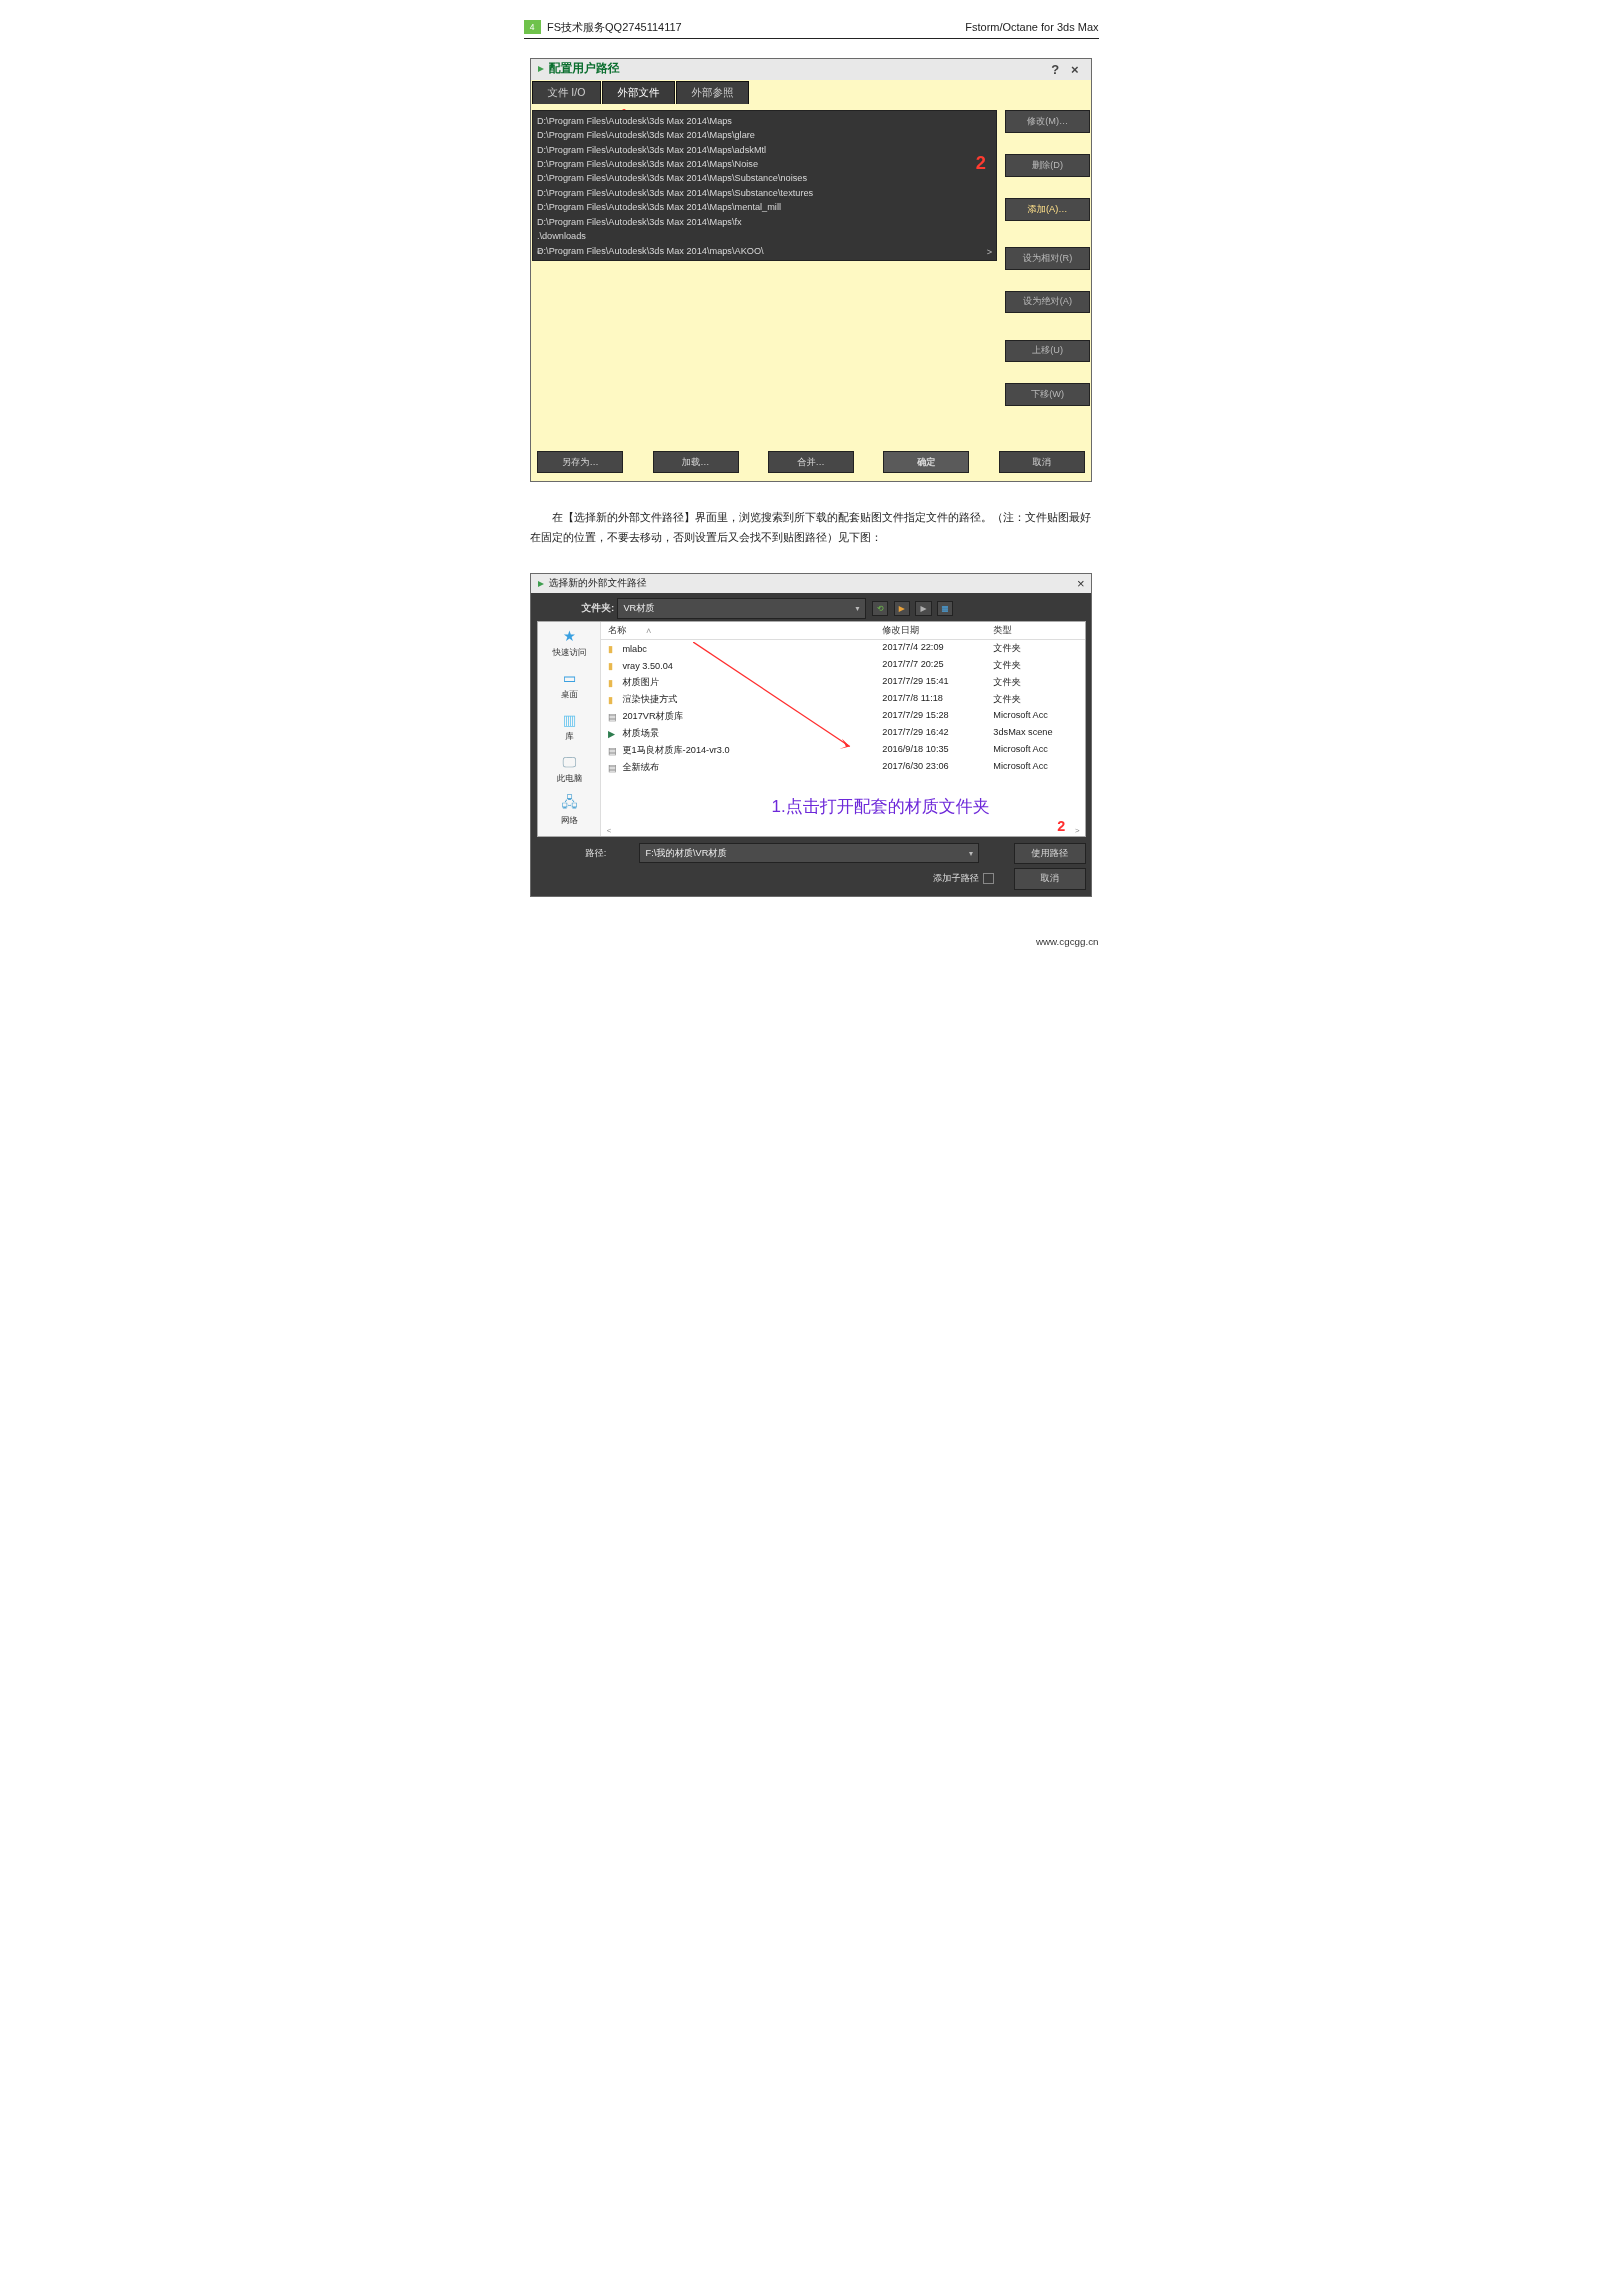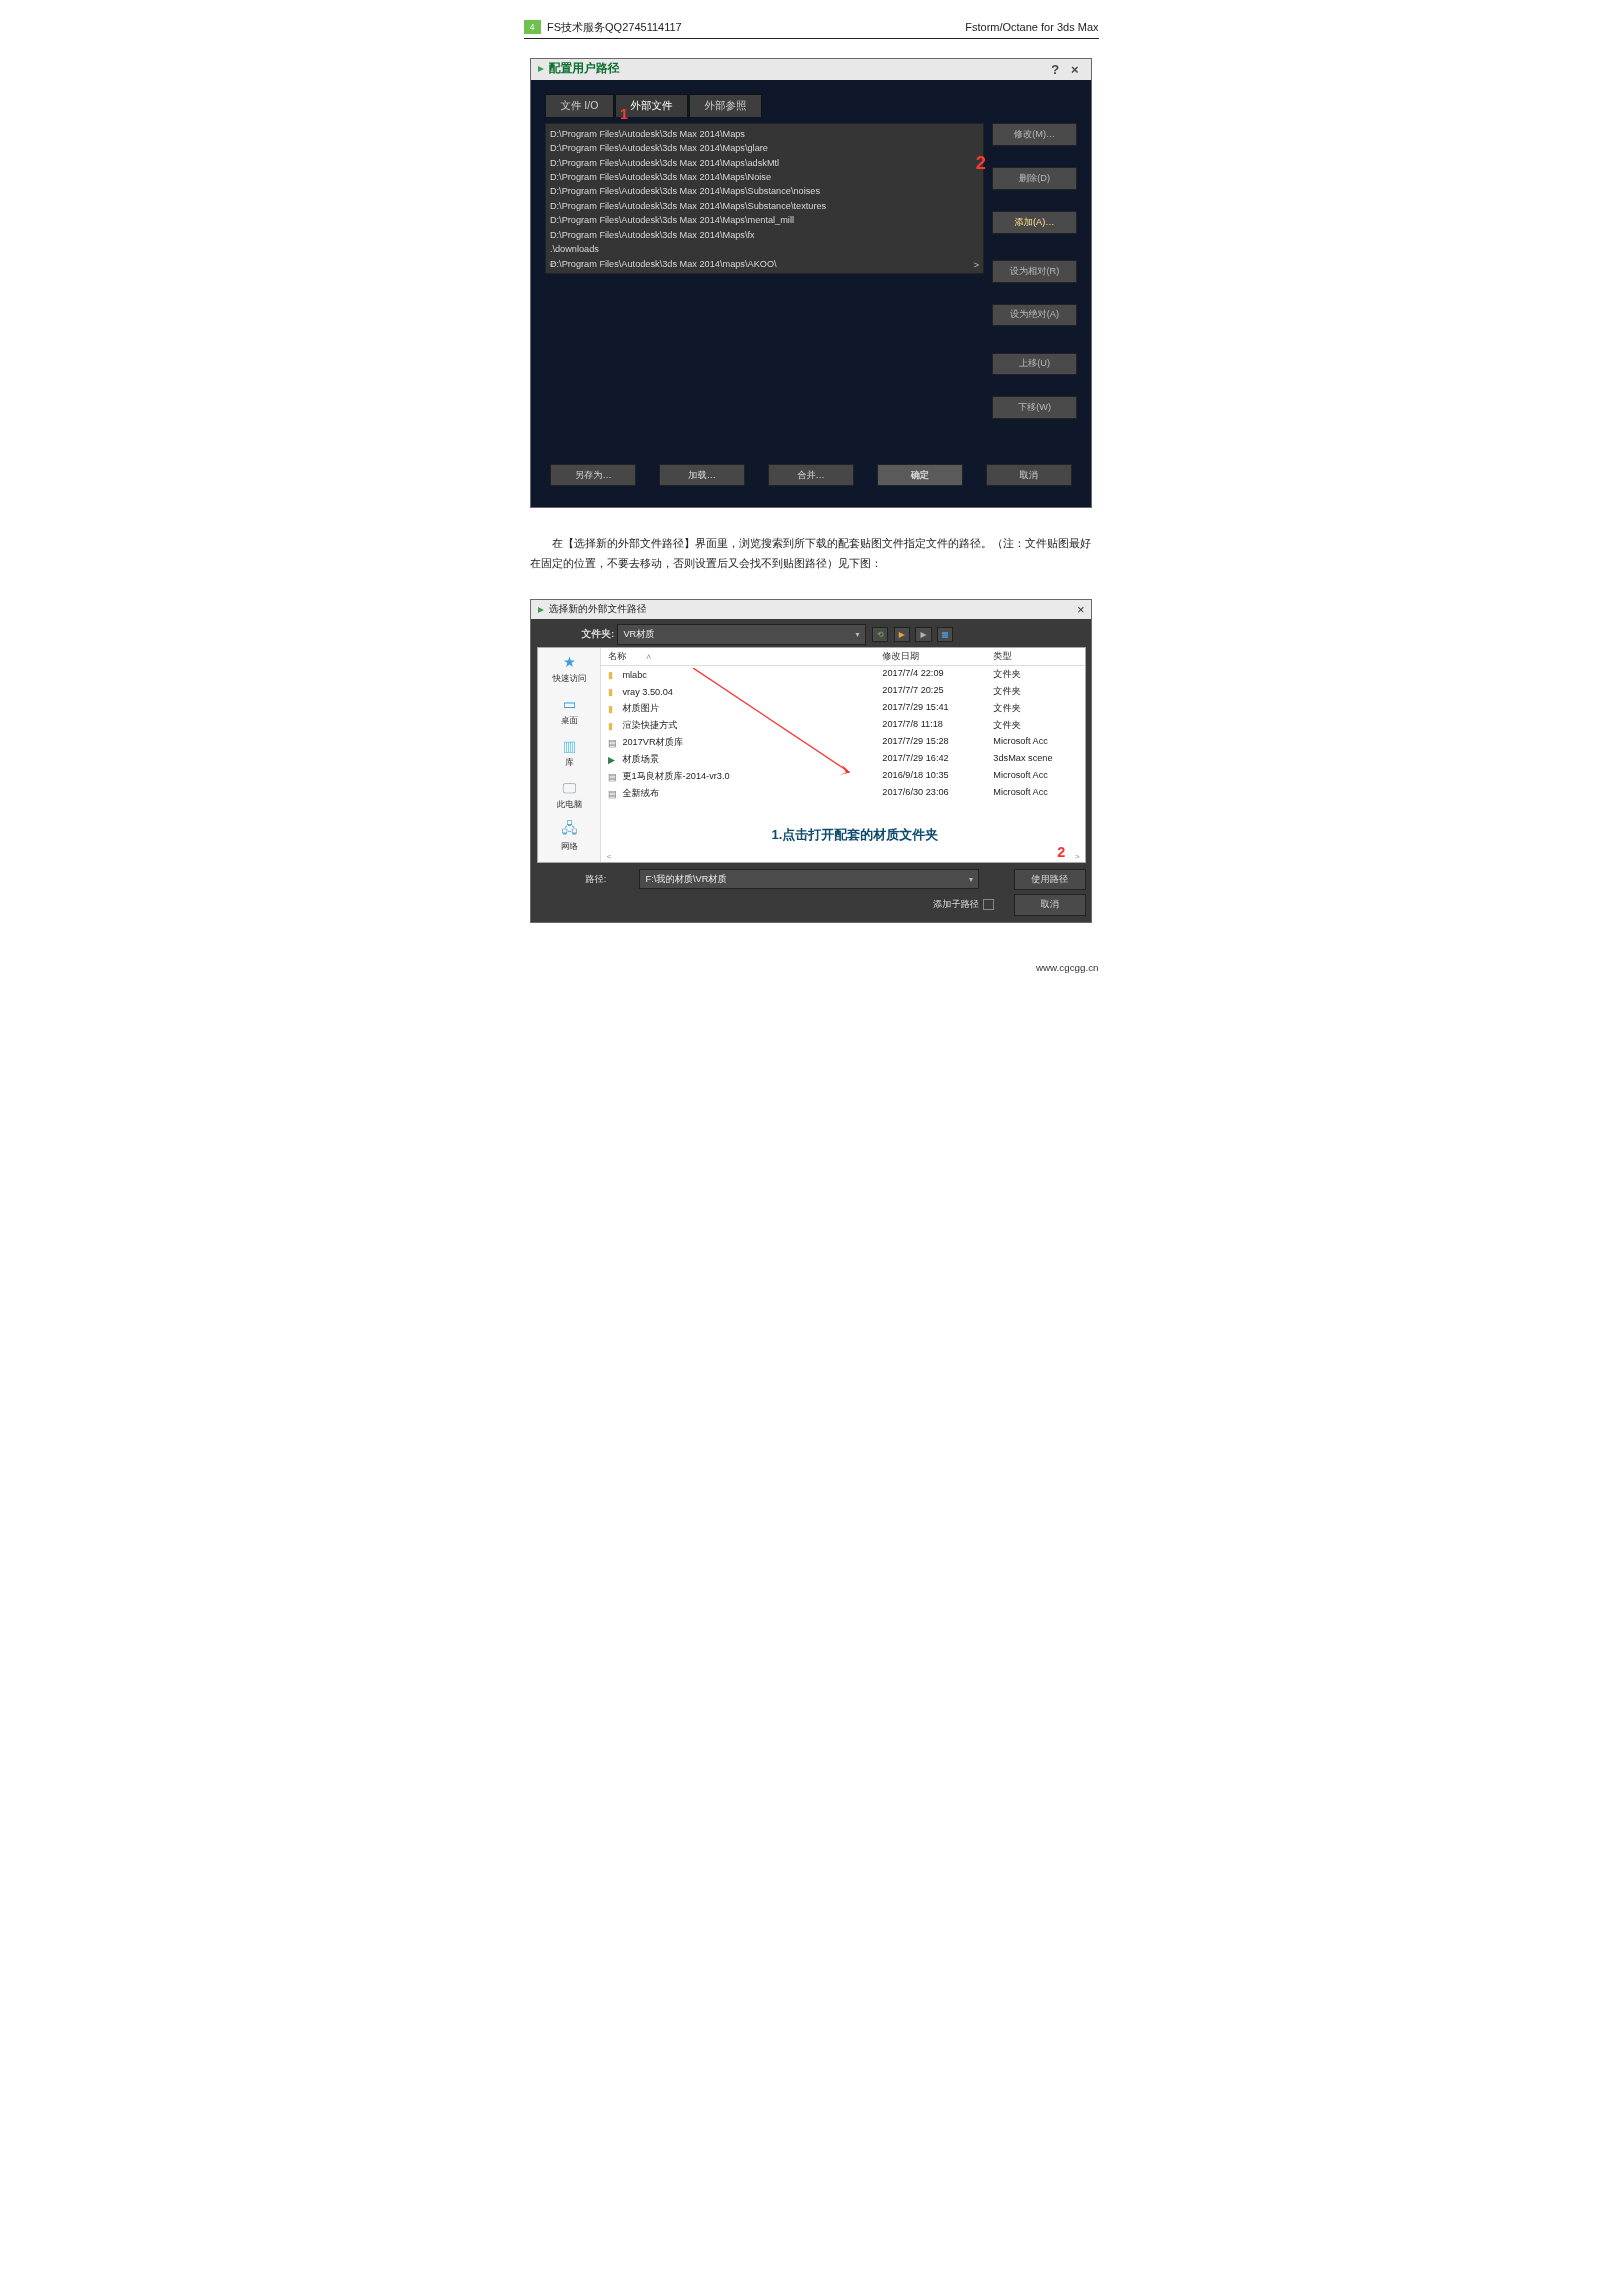--- a/index.html
+++ b/index.html
@@ -67,22 +67,22 @@
     color: #444;
   }
   .arrow-icon {
     width: 0; height: 0;
     border-top: 3.9px solid transparent;
     border-bottom: 3.9px solid transparent;
     border-left: 6.5px solid #3e9e4e;
     margin-right: 5.2px;
   }
   .dlg1-body {
-    background: #0f172a;
-    padding: 14px;
+    background: #fef9c3;
+    padding: 1px;
   }
   .tabs {
     display: flex;
     align-items: flex-end;
     position: relative;
   }
   .tab {
     padding: 3.9px 14.4px;
     border: 0.7px solid #111;
     background: #3e3e3e;
@@ -277,23 +277,23 @@
   .col-type { width: 85px; white-space: nowrap; overflow: hidden; }
   .frow { color: #222; }
   .frow .ficon { width:11.8px; margin-right:2.6px; font-size:9.2px; }
   .frow:first-of-type .col-name span.sel {
     background: #cde8ff; padding: 0 2.6px;
   }
   .annot-text-1 {
     position: absolute;
     left: 170px;
     bottom: 18.3px;
-    color: #0c4a6e;
-    font-size: 13px;
-    font-weight: 700;
+    color: #6d28d9;
+    font-size: 17px;
+    font-weight: 400;
   }
   .annot-num-2 {
     position: absolute;
     right: 19.6px;
     bottom: 2.6px;
     color: #ff2e2e;
     font-size: 14.4px;
     font-weight: 700;
   }
   .red-line {

